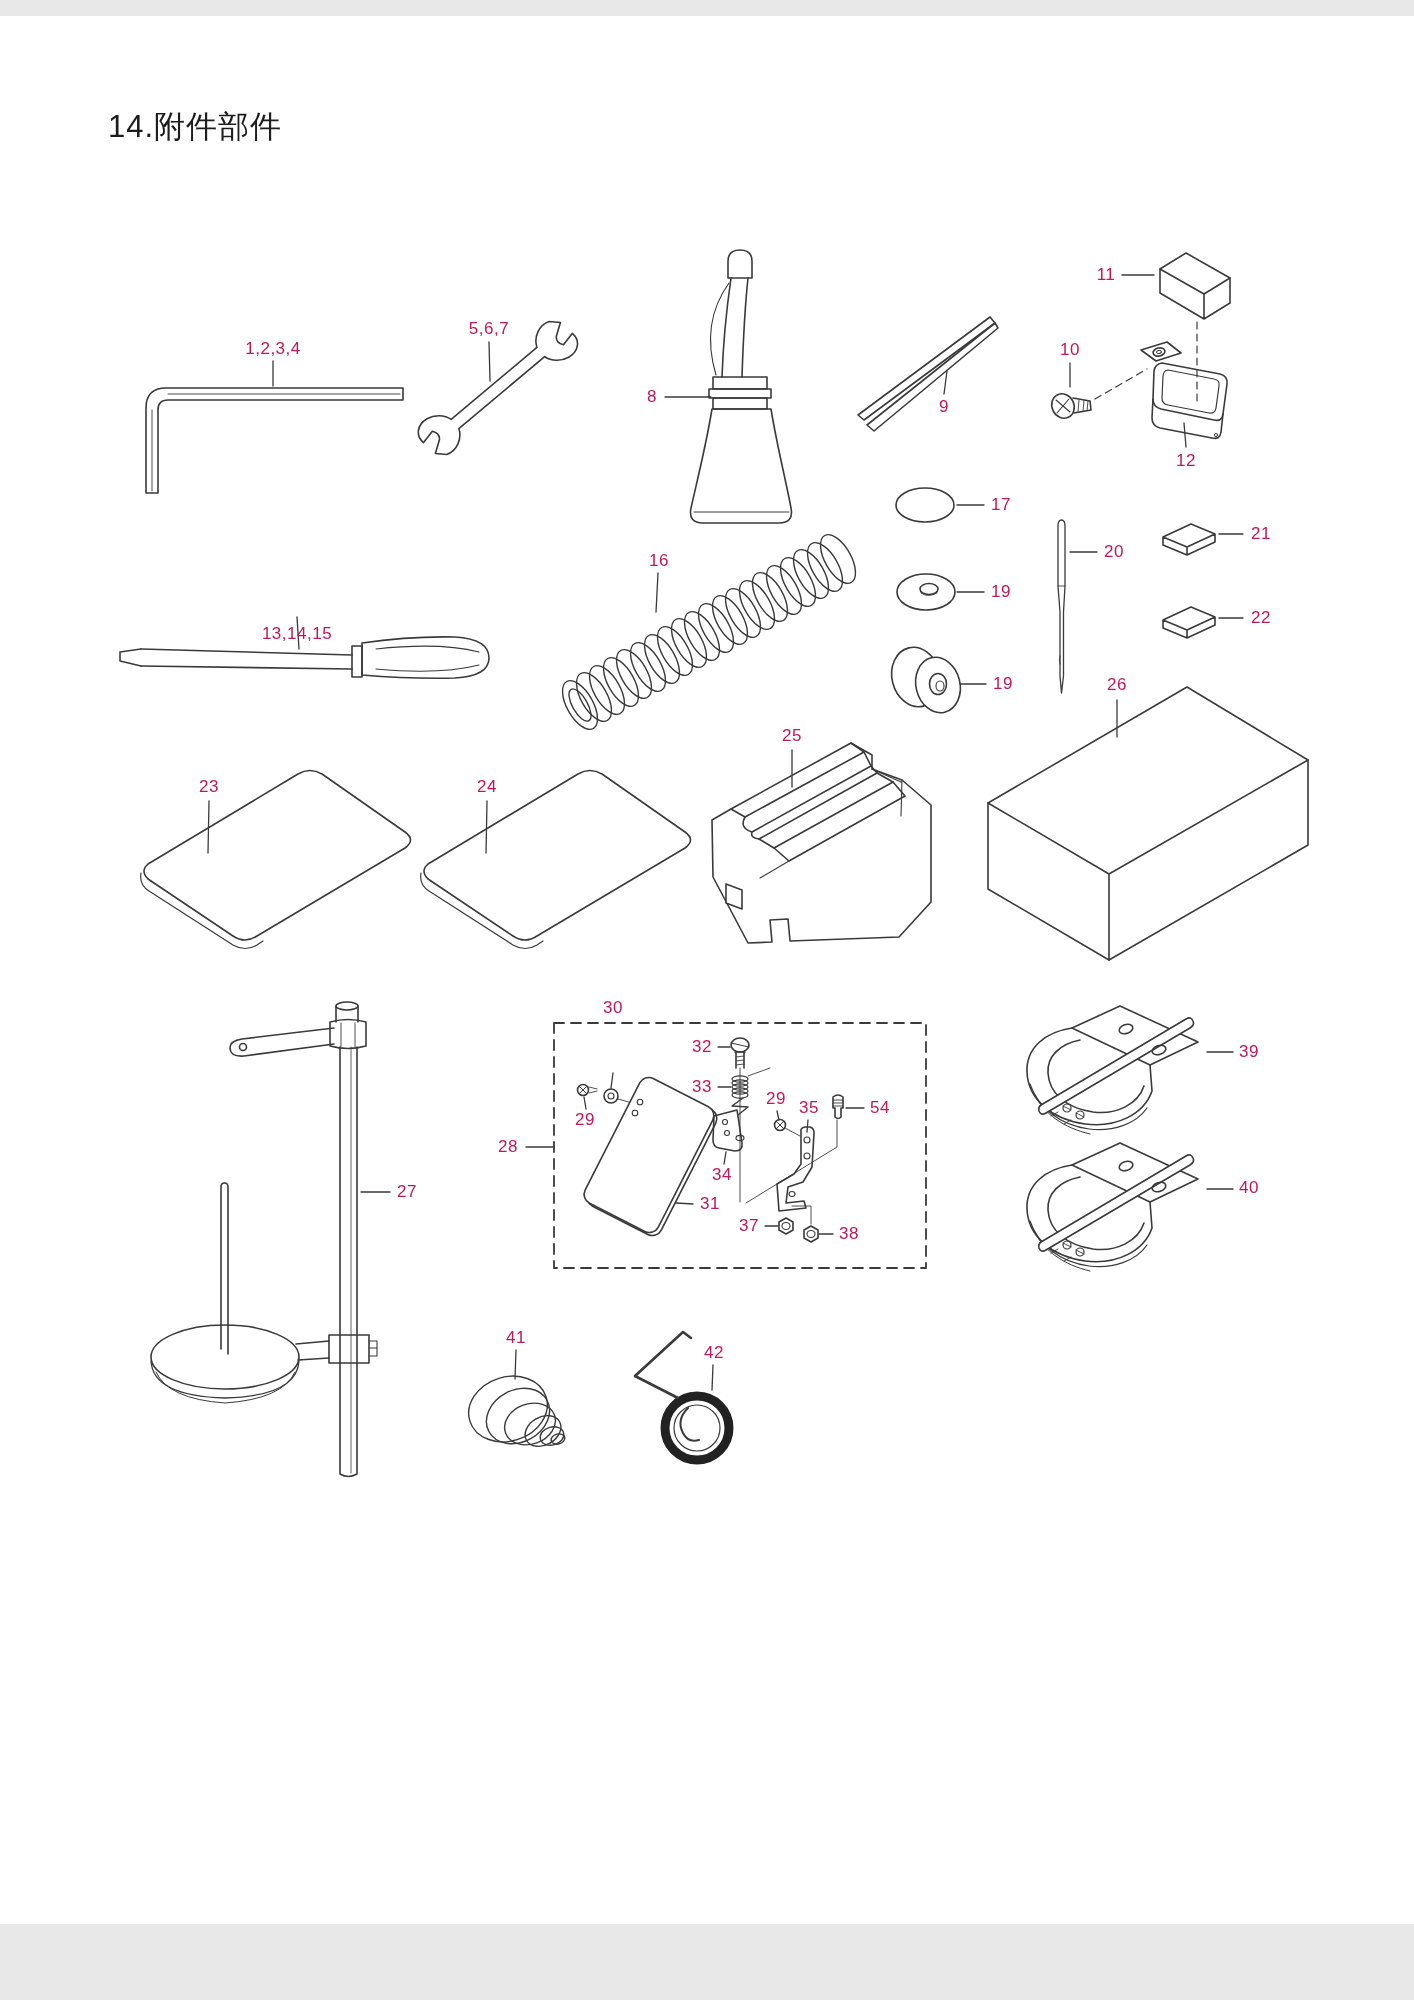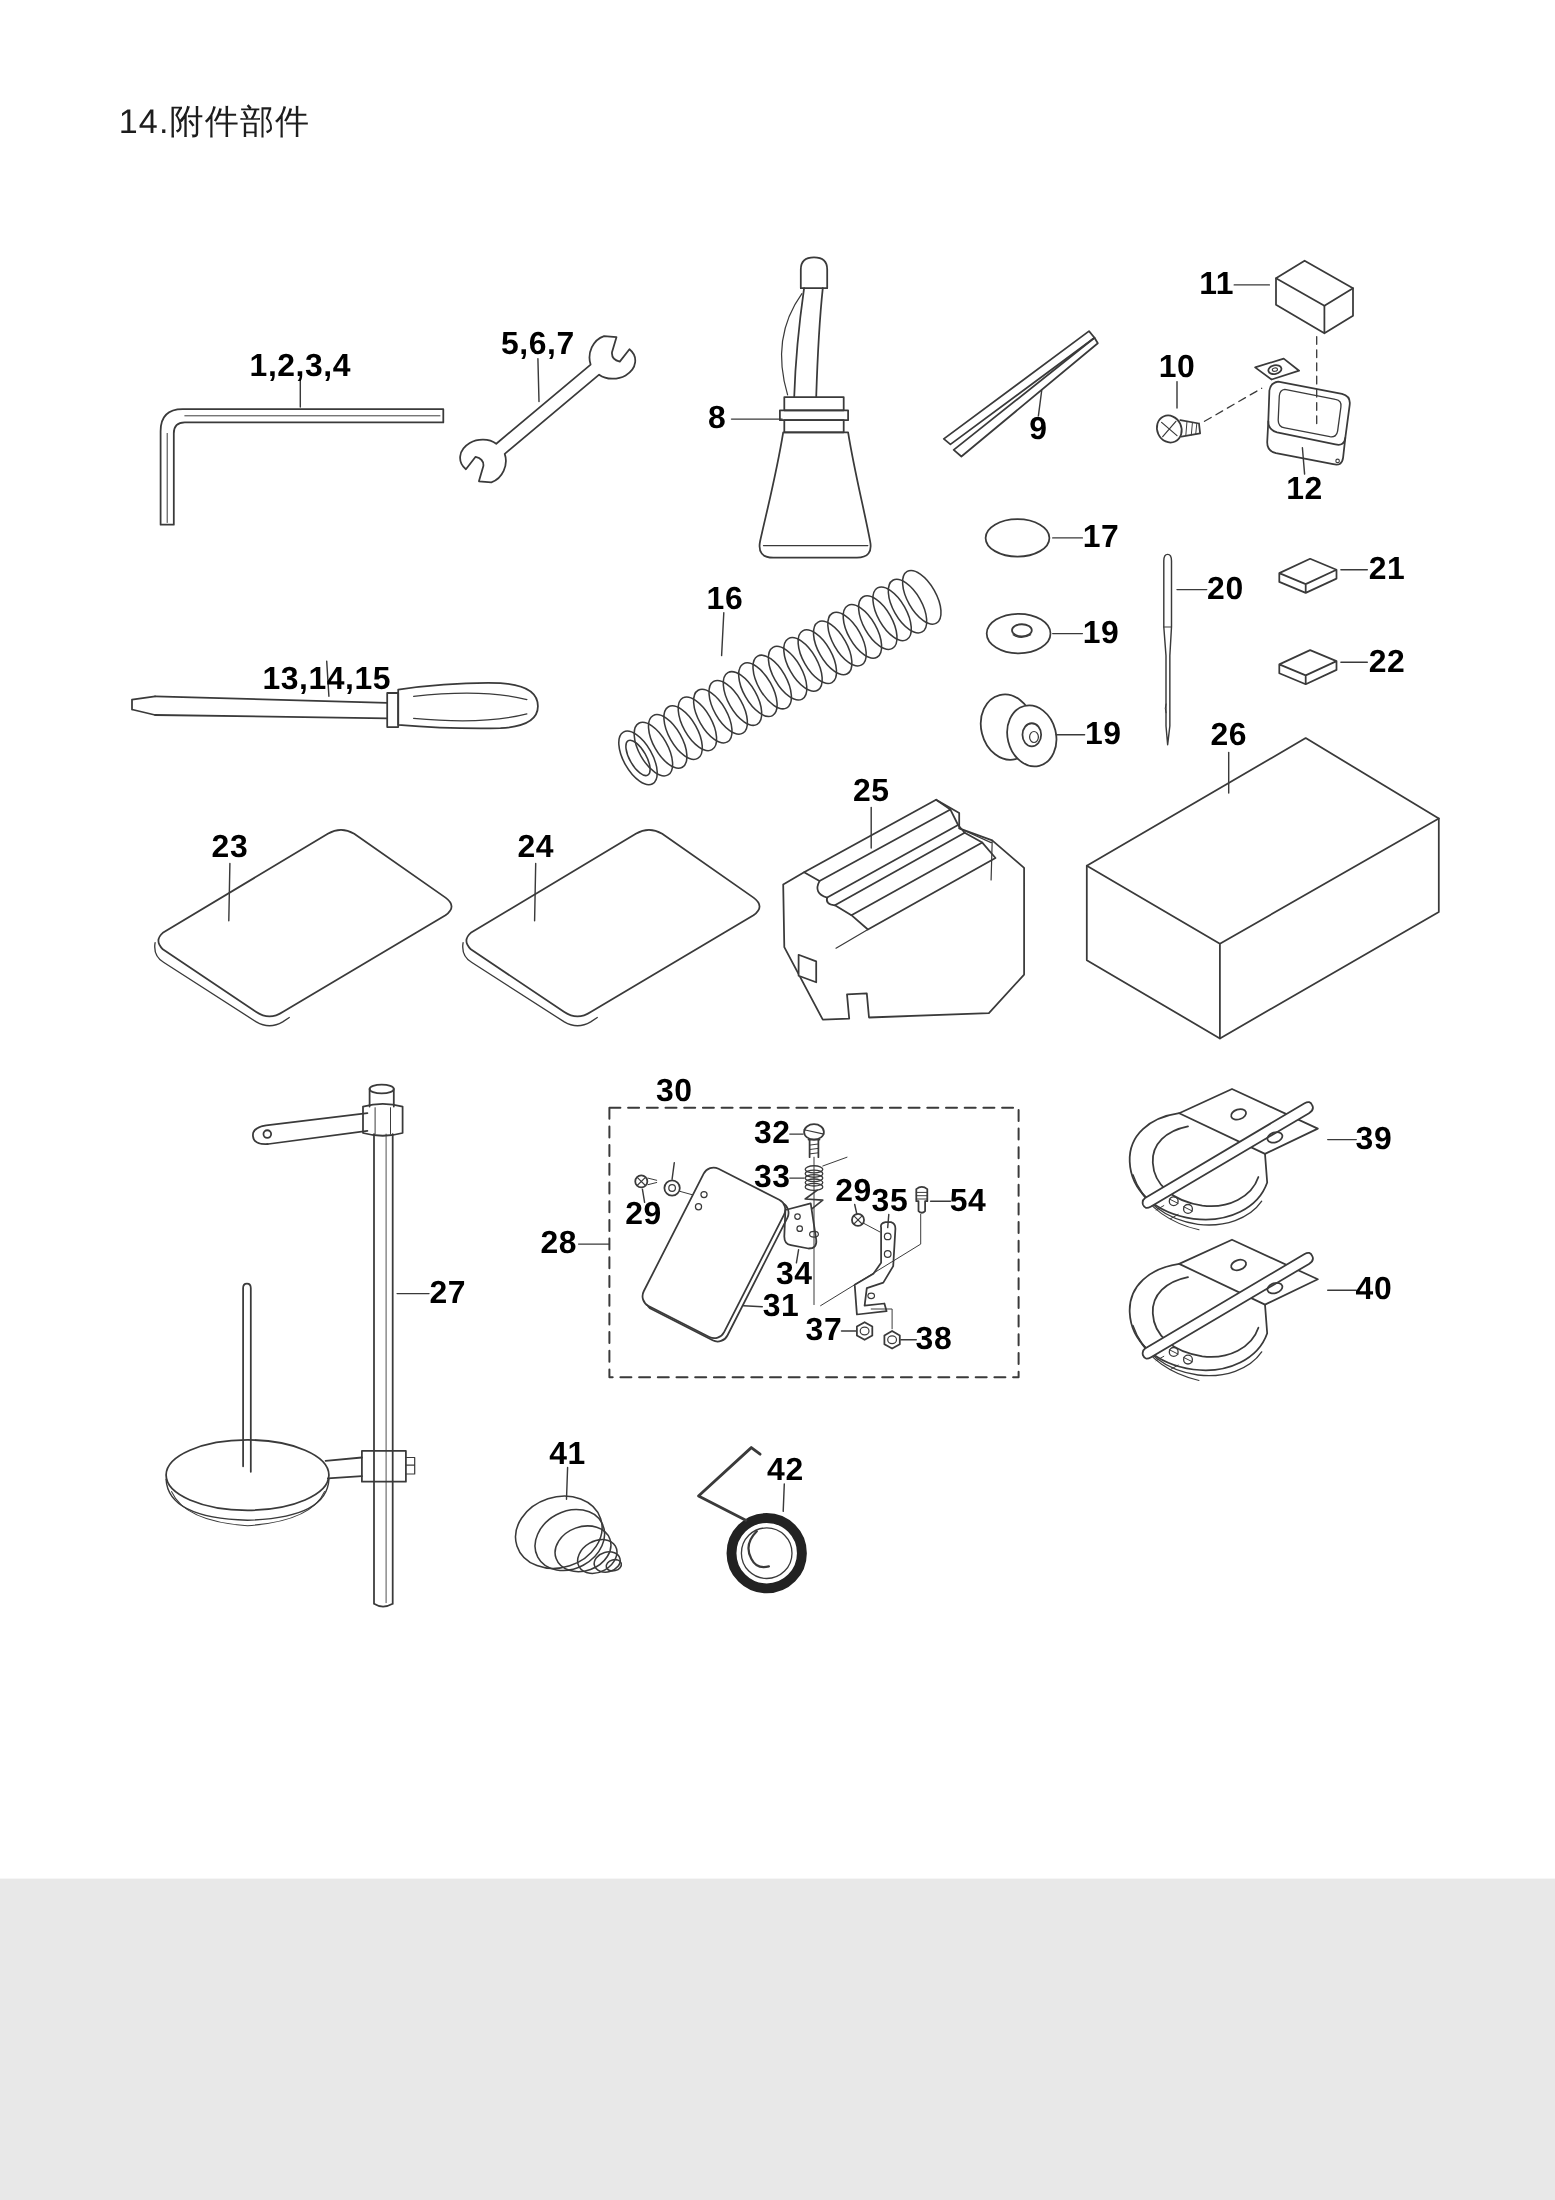--- a/index.html
+++ b/index.html
@@ -1,20 +1,20 @@
 <!DOCTYPE html>
 <html><head>
 <meta charset="utf-8">
 <style>
   html,body{margin:0;padding:0;background:#e8e8e8;}
-  .page{position:relative;width:1414px;height:1708px;background:#ffffff;margin:0 auto;overflow:hidden;
+  .page{position:relative;width:1414px;height:1908px;background:#ffffff;margin:16px auto;overflow:hidden;
         font-family:"Liberation Sans",sans-serif;}
   .page-title{position:absolute;left:108px;top:90px;font-size:31px;color:#1d1d1d;letter-spacing:1px;}
-  .plabel{position:absolute;transform:translate(-50%,-50%);font-size:29px;color:#000000;
-          letter-spacing:.5px;white-space:nowrap;font-weight:bold;}
+  .plabel{position:absolute;transform:translate(-50%,-50%);font-size:17px;color:#be185d;
+          letter-spacing:.5px;white-space:nowrap;}
   .pagenum{position:absolute;left:716px;top:1916px;transform:translate(-50%,-50%);
            font-size:22px;color:#2a2a2a;}
   svg.art{position:absolute;left:0;top:0;}
 </style>
 </head>
 <body>
 
 <div class="page">
 
   <div class="page-title">14.附件部件</div>

